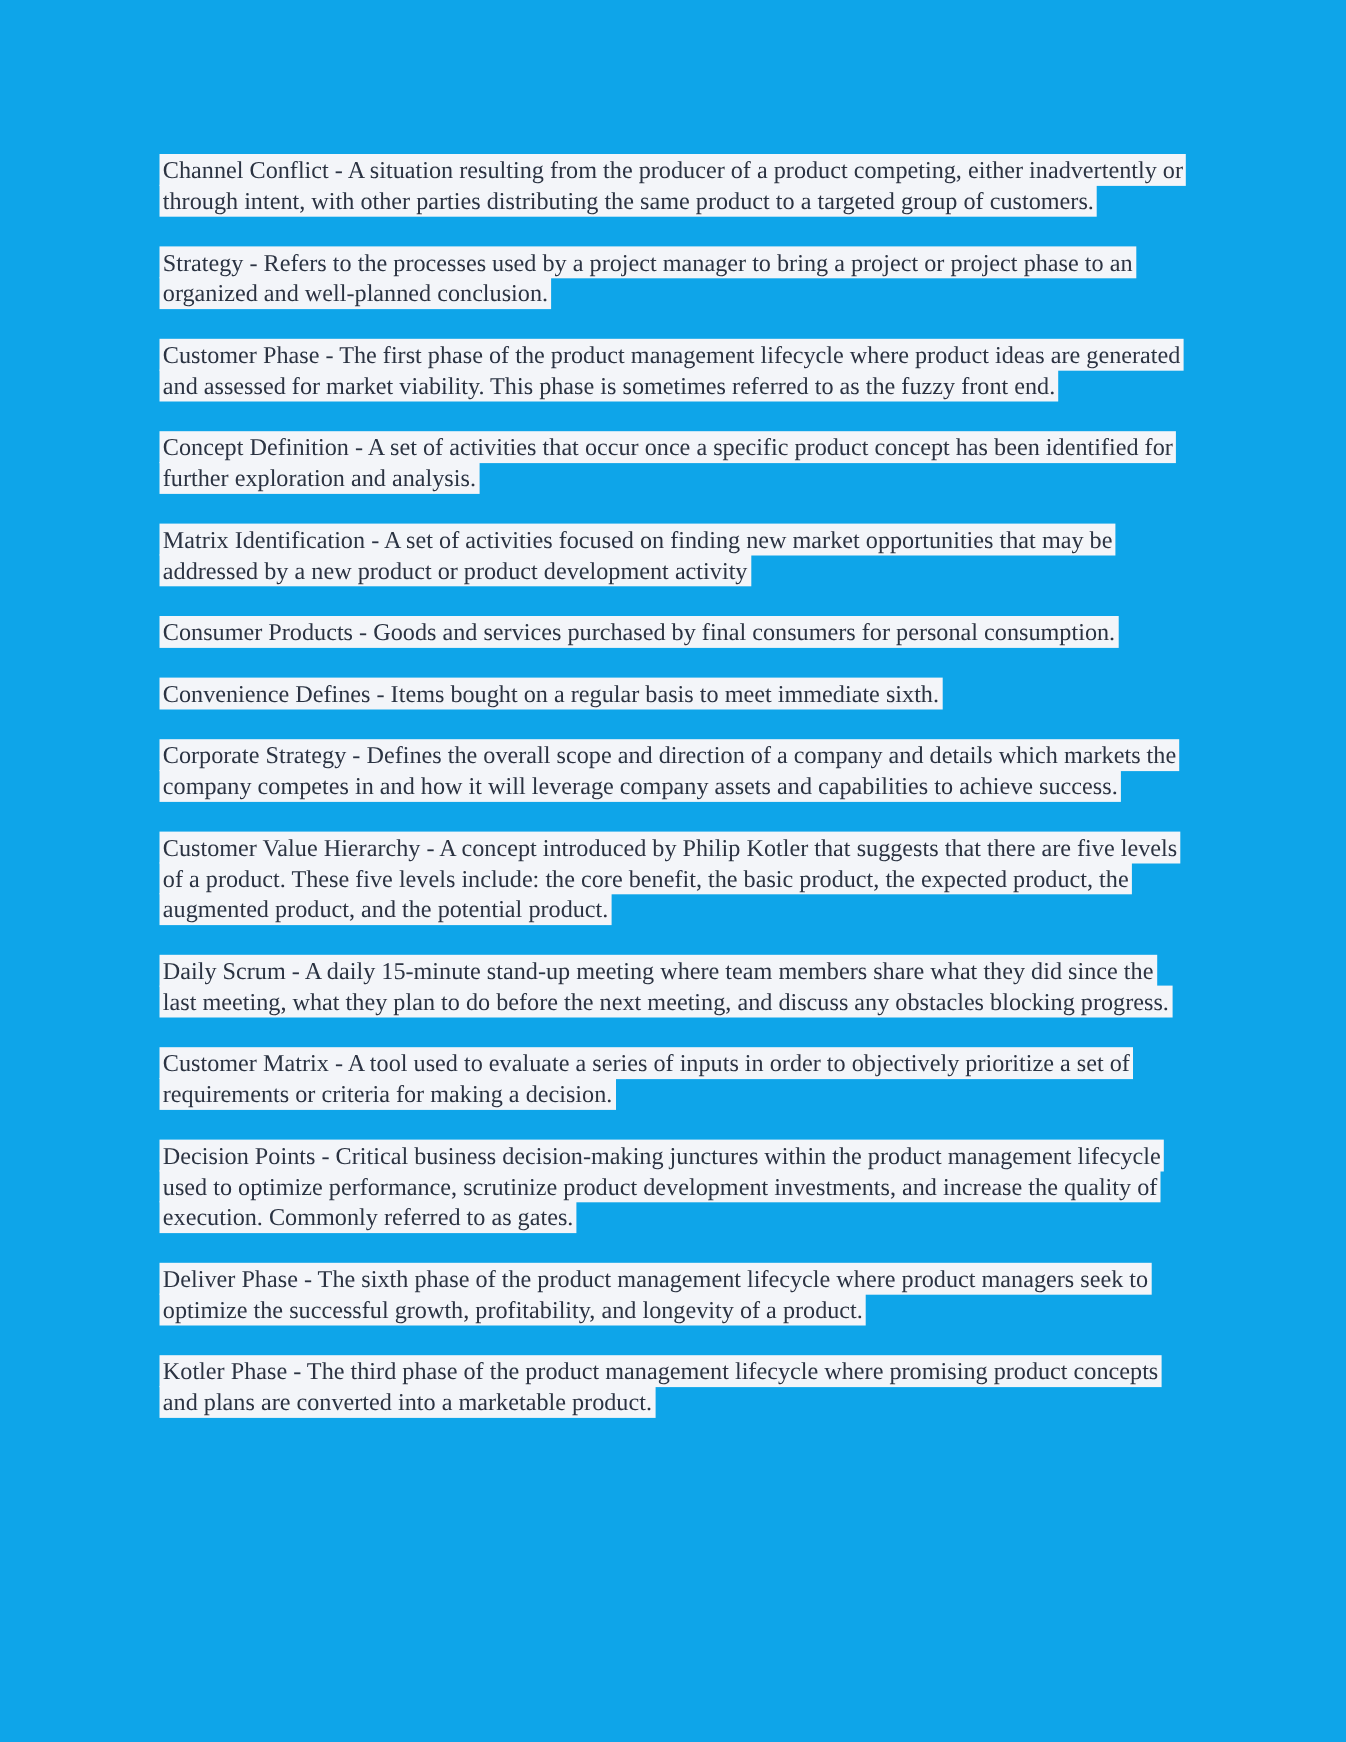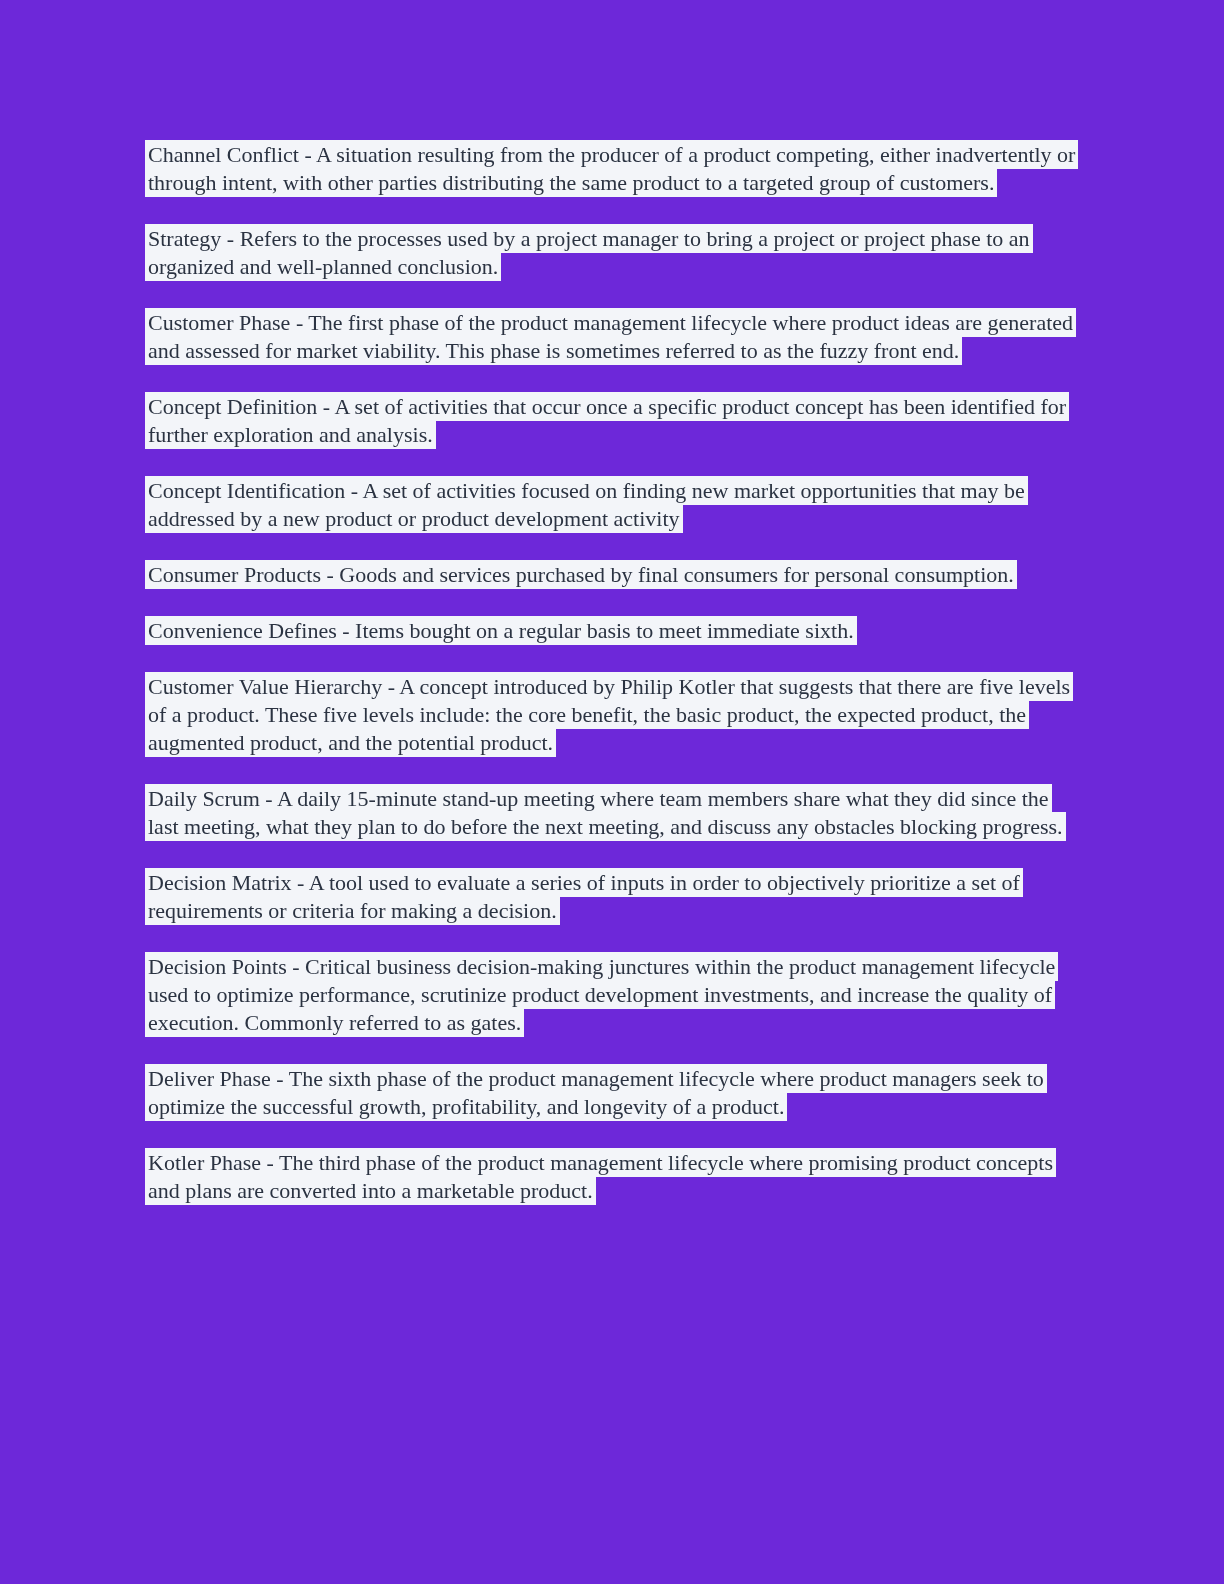--- a/index.html
+++ b/index.html
@@ -11,21 +11,21 @@
     width: 1224px;
     height: 1584px;
     overflow: hidden;
     position: relative;
   }
   .page {
     box-sizing: border-box;
     width: 1224px;
     height: 1584px;
     padding: 141px 143px 0 145px;
-    background: #6d28d9;
+    background: #0ea5e9;
   }
   .entry {
     font-family: "Liberation Serif", "DejaVu Serif", serif;
     font-size: 22px;
     line-height: 28px;
     color: #2b3342;
     margin: 0 0 28px 0;
     text-align: left;
   }
   .hl {
@@ -41,32 +41,33 @@
 <div class="page">
   <div id="entries">
   <p class="entry"><span class="hl"><span class="term">Channel Conflict</span><span class="sep"> - </span><span class="def">A situation resulting from the producer of a product competing, either inadvertently or through intent, with other parties distributing the same product to a targeted group of customers.</span></span></p>
 
   <p class="entry"><span class="hl"><span class="term">Strategy</span><span class="sep"> - </span><span class="def">Refers to the processes used by a project manager to bring a project or project phase to an organized and well-planned conclusion.</span></span></p>
 
   <p class="entry"><span class="hl"><span class="term">Customer Phase</span><span class="sep"> - </span><span class="def">The first phase of the product management lifecycle where product ideas are generated and assessed for market viability. This phase is sometimes referred to as the fuzzy front end.</span></span></p>
 
   <p class="entry"><span class="hl"><span class="term">Concept Definition</span><span class="sep"> - </span><span class="def">A set of activities that occur once a specific product concept has been identified for further exploration and analysis.</span></span></p>
 
-  <p class="entry"><span class="hl"><span class="term">Concept Identification</span><span class="sep"> - </span><span class="def">A set of activities focused on finding new market opportunities that may be addressed by a new product or product development activity</span></span></p>
+  <p class="entry"><span class="hl"><span class="term">Matrix Identification</span><span class="sep"> - </span><span class="def">A set of activities focused on finding new market opportunities that may be addressed by a new product or product development activity</span></span></p>
 
   <p class="entry"><span class="hl"><span class="term">Consumer Products</span><span class="sep"> - </span><span class="def">Goods and services purchased by final consumers for personal consumption.</span></span></p>
 
   <p class="entry"><span class="hl"><span class="term">Convenience Defines</span><span class="sep"> - </span><span class="def">Items bought on a regular basis to meet immediate sixth.</span></span></p>
 
+  <p class="entry"><span class="hl"><span class="term">Corporate Strategy</span><span class="sep"> - </span><span class="def">Defines the overall scope and direction of a company and details which markets the company competes in and how it will leverage company assets and capabilities to achieve success.</span></span></p>
 
   <p class="entry"><span class="hl"><span class="term">Customer Value Hierarchy</span><span class="sep"> - </span><span class="def">A concept introduced by Philip Kotler that suggests that there are five levels of a product. These five levels include: the core benefit, the basic product, the expected product, the augmented product, and the potential product.</span></span></p>
 
   <p class="entry"><span class="hl"><span class="term">Daily Scrum</span><span class="sep"> - </span><span class="def">A daily 15-minute stand-up meeting where team members share what they did since the last meeting, what they plan to do before the next meeting, and discuss any obstacles blocking progress.</span></span></p>
 
-  <p class="entry"><span class="hl"><span class="term">Decision Matrix</span><span class="sep"> - </span><span class="def">A tool used to evaluate a series of inputs in order to objectively prioritize a set of requirements or criteria for making a decision.</span></span></p>
+  <p class="entry"><span class="hl"><span class="term">Customer Matrix</span><span class="sep"> - </span><span class="def">A tool used to evaluate a series of inputs in order to objectively prioritize a set of requirements or criteria for making a decision.</span></span></p>
 
   <p class="entry"><span class="hl"><span class="term">Decision Points</span><span class="sep"> - </span><span class="def">Critical business decision-making junctures within the product management lifecycle used to optimize performance, scrutinize product development investments, and increase the quality of execution. Commonly referred to as gates.</span></span></p>
 
   <p class="entry"><span class="hl"><span class="term">Deliver Phase</span><span class="sep"> - </span><span class="def">The sixth phase of the product management lifecycle where product managers seek to optimize the successful growth, profitability, and longevity of a product.</span></span></p>
 
   <p class="entry"><span class="hl"><span class="term">Kotler Phase</span><span class="sep"> - </span><span class="def">The third phase of the product management lifecycle where promising product concepts and plans are converted into a marketable product.</span></span></p>
 </div>
 </div>
 
 </body></html>

